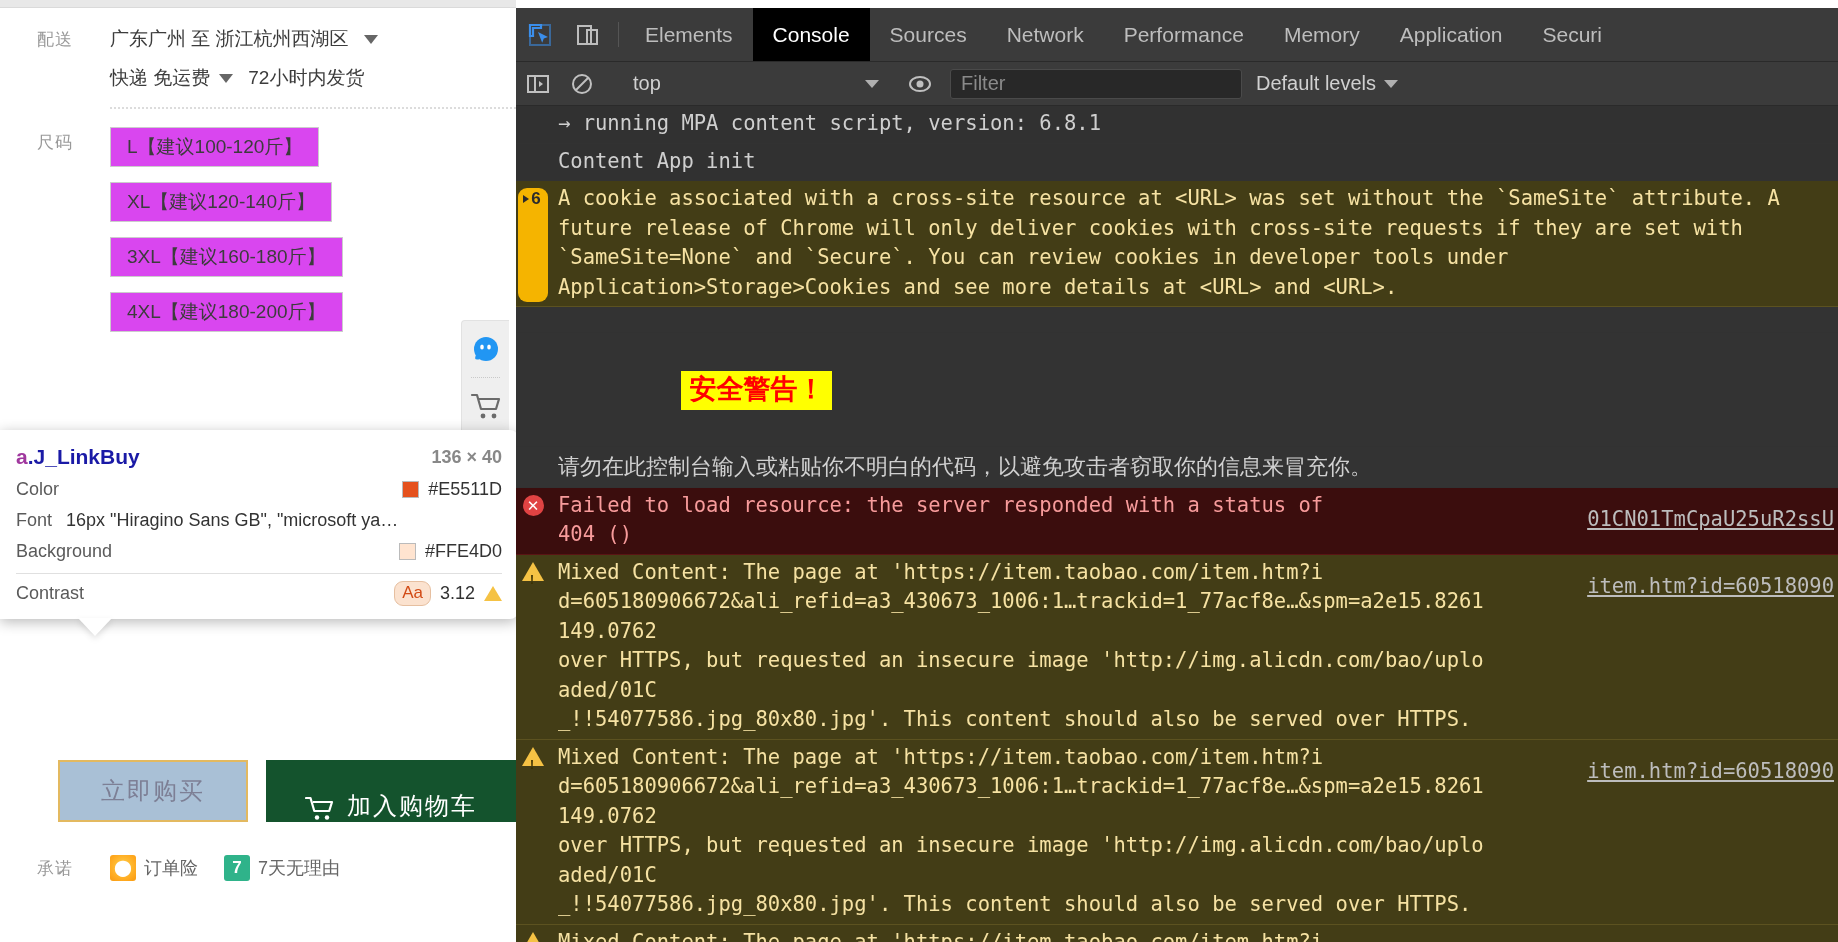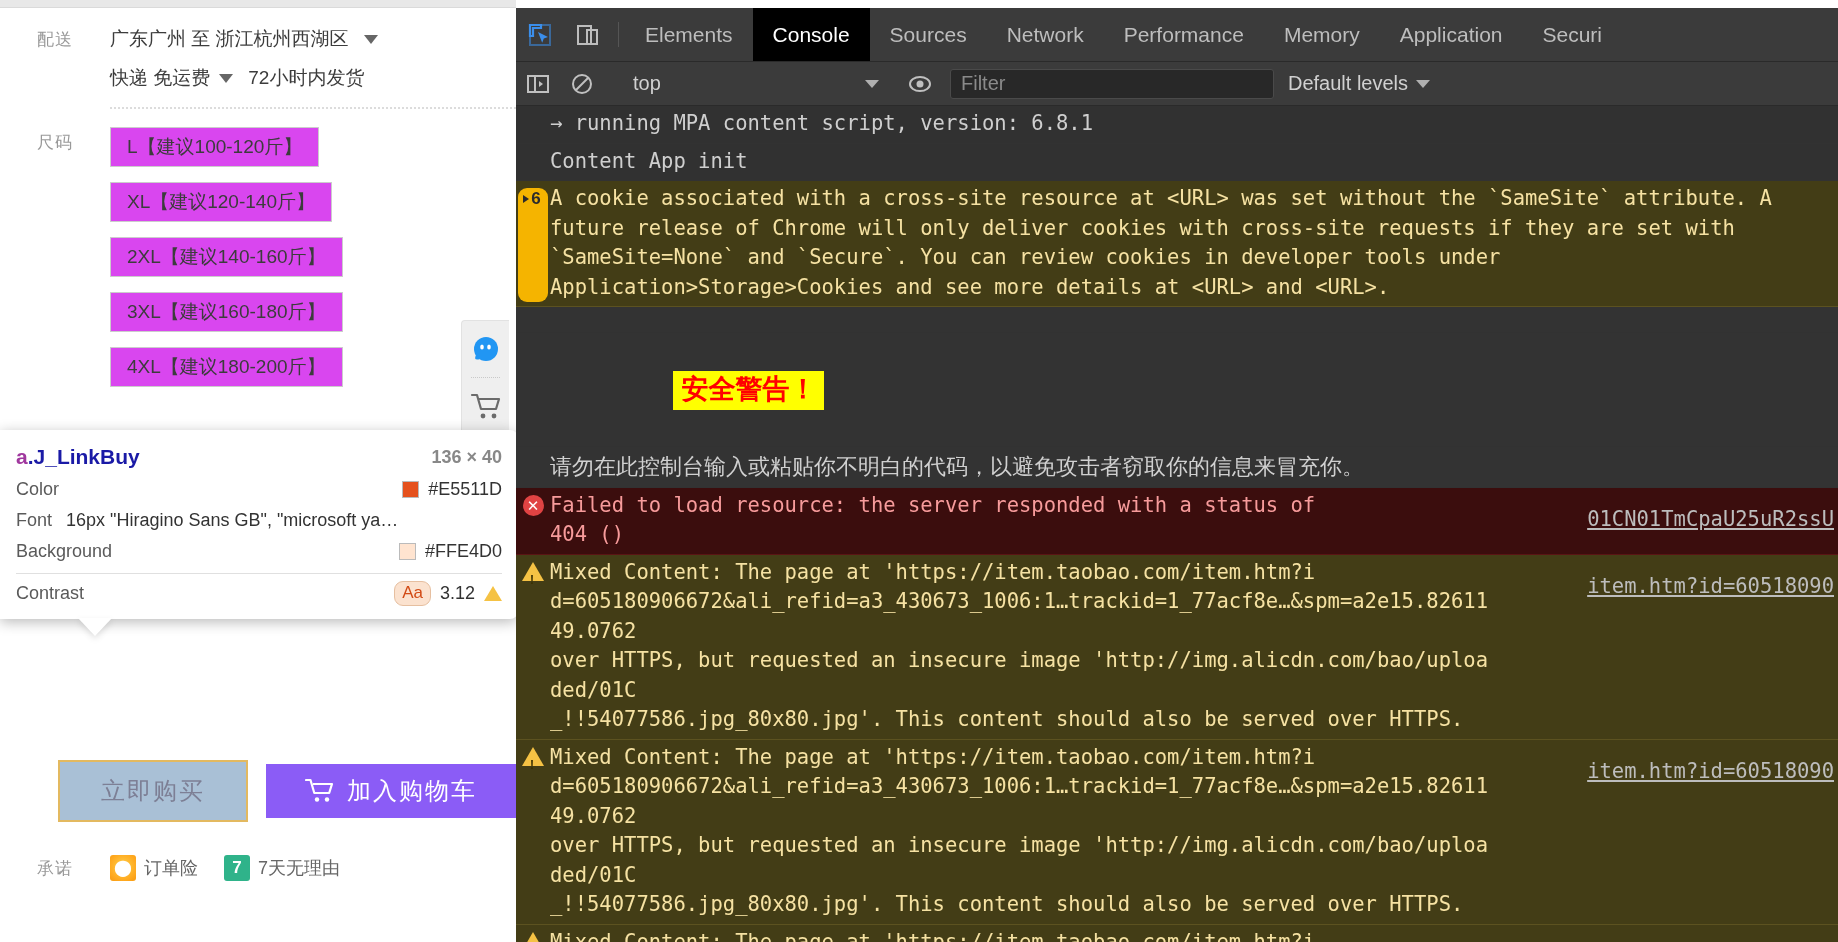--- a/index.html
+++ b/index.html
@@ -96,25 +96,25 @@
     background: #a9c0d6;
     border: 2px solid #e3b960;
     color: #7d7f95;
     font-size: 24px;
     display: flex; align-items: center; justify-content: center;
     letter-spacing: 2px;
     cursor: pointer;
   }
   .btn-add-cart {
     margin-left: 18px;
-    min-width: 250px; height: 54px;
-    background: #8b5cf6;
+    min-width: 250px; height: 62px;
+    background: #14532d;
     color: #ffffff;
     font-size: 24px;
-    display: flex; align-items: center; justify-content: center;
+    display: flex; align-items: flex-end; justify-content: center;
     gap: 12px;
     letter-spacing: 2px;
     cursor: pointer;
     padding: 0 16px;
   }
   .cart-glyph { width: 30px; height: 26px; flex: 0 0 auto; }
 
   .promise-row {
     position: absolute; left: 0; top: 855px;
     width: 516px;
@@ -236,21 +236,21 @@
     color: #d0d0d0; font-size: 20px;
     font-family: "Liberation Sans", "DejaVu Sans", sans-serif;
     padding: 0 10px 0 14px;
     cursor: pointer;
   }
   .sm-caret {
     width:0;height:0;border-left:7px solid transparent;border-right:7px solid transparent;
     border-top:8px solid #b0b0b0;
   }
   .filter-box {
-    width: 324px; height: 30px;
+    width: 292px; height: 30px;
     background: #282828;
     border: 1px solid #4a4a4a;
     border-radius: 3px;
     margin-left: 8px;
     display: flex; align-items: center;
     padding: 0 10px;
     color: #8a8a8a; font-size: 20px;
     font-family: "Liberation Sans", "DejaVu Sans", sans-serif;
   }
   .levels {
@@ -263,21 +263,21 @@
   .console-area { position: relative; height: 836px; overflow: hidden; }
   .msg {
     display: flex;
     border-bottom: 1px solid #323232;
     padding: 3px 0 4px 0;
     font-size: 20.5px;
     line-height: 29.5px;
     position: relative;
   }
   .msg-gutter { width: 34px; flex: 0 0 34px; display: flex; justify-content: center; padding-top: 4px; }
-  .msg-body { flex: 1; padding-right: 8px; white-space: pre-wrap; word-break: break-all; }
+  .msg-body { flex: 1; padding-right: 8px; white-space: pre-wrap; word-break: break-all; margin-left: 8px; }
   .msg-src {
     position: absolute; right: 0; top: 17px;
     text-align: right;
     padding-right: 4px;
     font-size: 20.5px; line-height:29.5px;
     color: #bdbdbd;
     text-decoration: underline;
     max-width: 330px;
     overflow: hidden;
   }
@@ -371,21 +371,20 @@
 
     <div style="padding-left:110px;">
         <div class="dotted-sep"></div>
       </div>
 
     <div class="prow size-wrap">
       <div class="plabel">尺码</div>
       <div class="pbody">
         <div class="size-row"><span class="size-opt">L【建议100-120斤】</span></div>
         <div class="size-row"><span class="size-opt">XL【建议120-140斤】</span></div>
-        <div class="size-row"><span class="size-opt">2XL【建议140-160斤】</span></div>
         <div class="size-row"><span class="size-opt">3XL【建议160-180斤】</span></div>
         <div class="size-row"><span class="size-opt">4XL【建议180-200斤】</span></div>
       </div>
     </div>
 
     <div class="rail">
       <div class="rail-item">
         <svg class="bubble-icon" viewBox="0 0 30 28">
           <ellipse cx="15" cy="14" rx="12" ry="12" fill="#2196f3"></ellipse>
           <path d="M5 20 Q2 26 9 24 Z" fill="#2196f3"></path>

